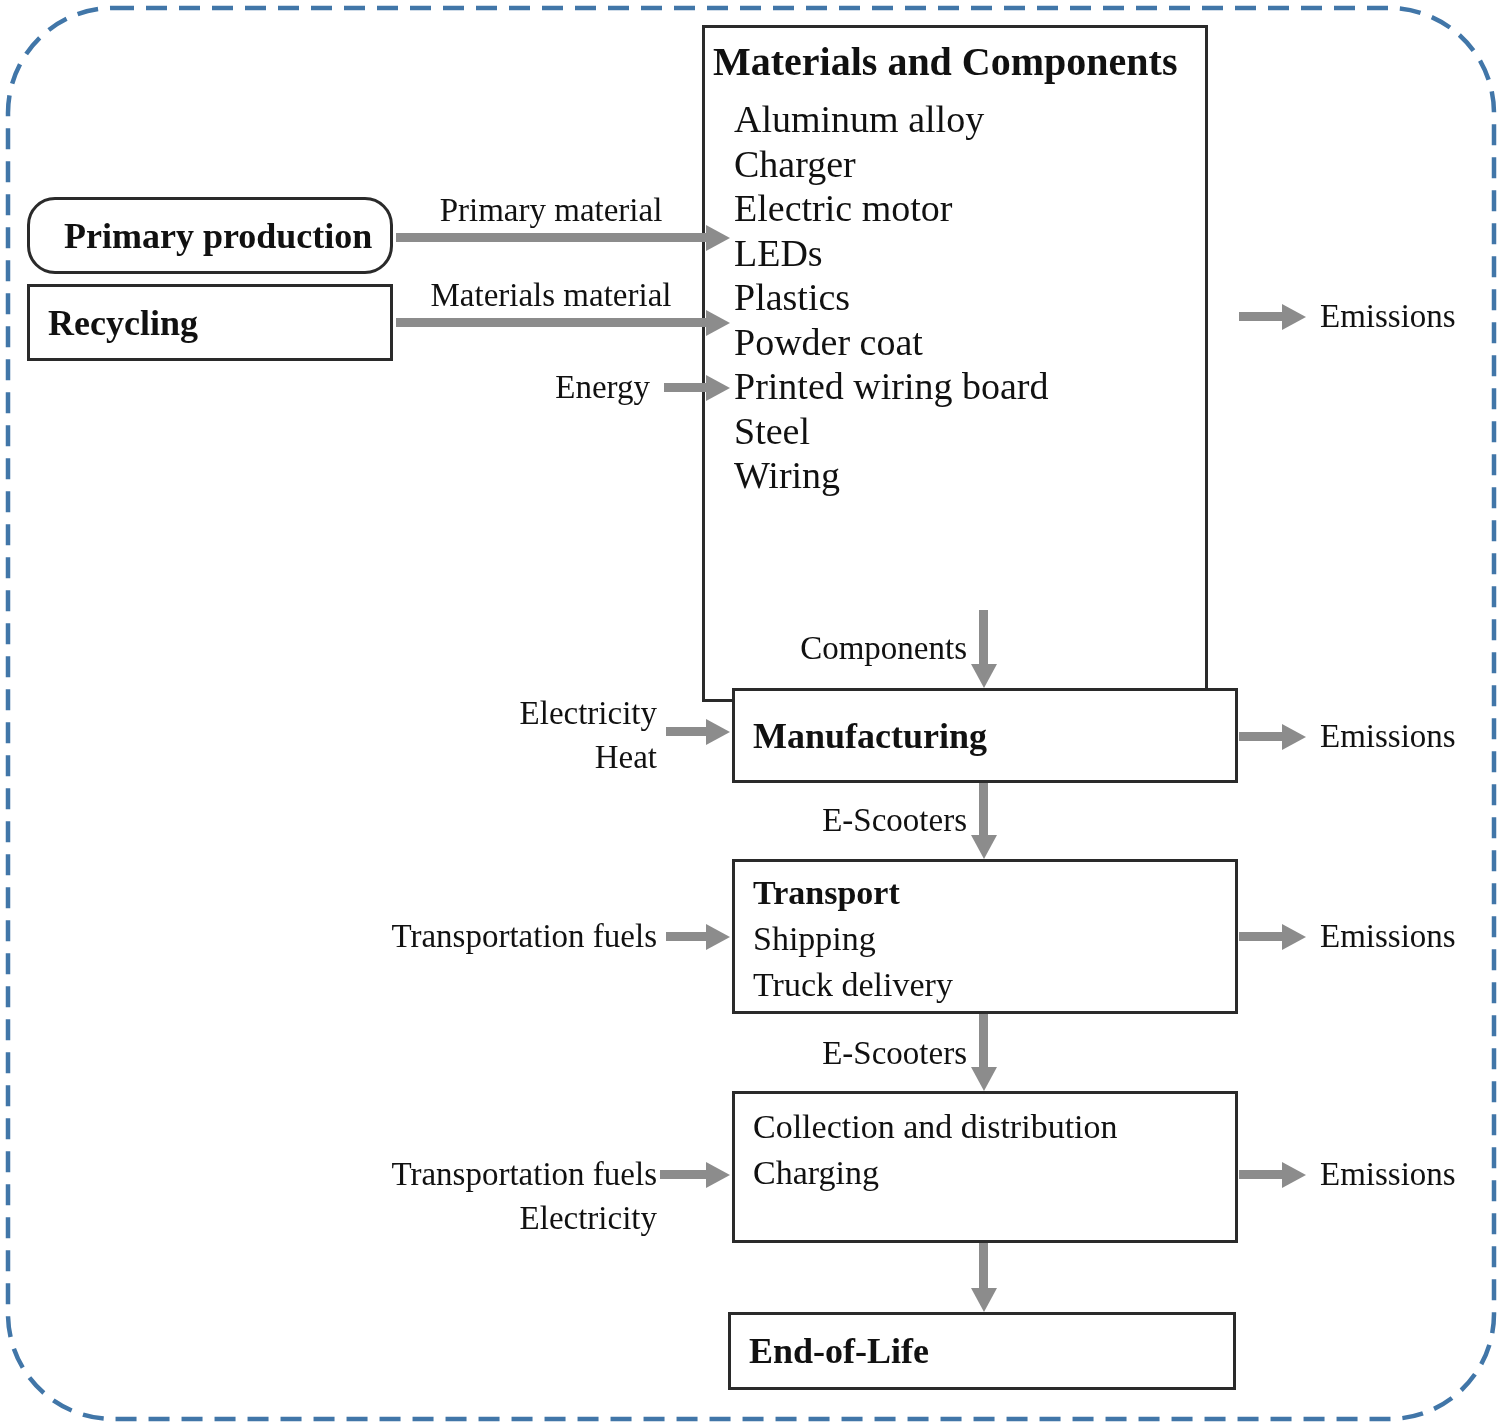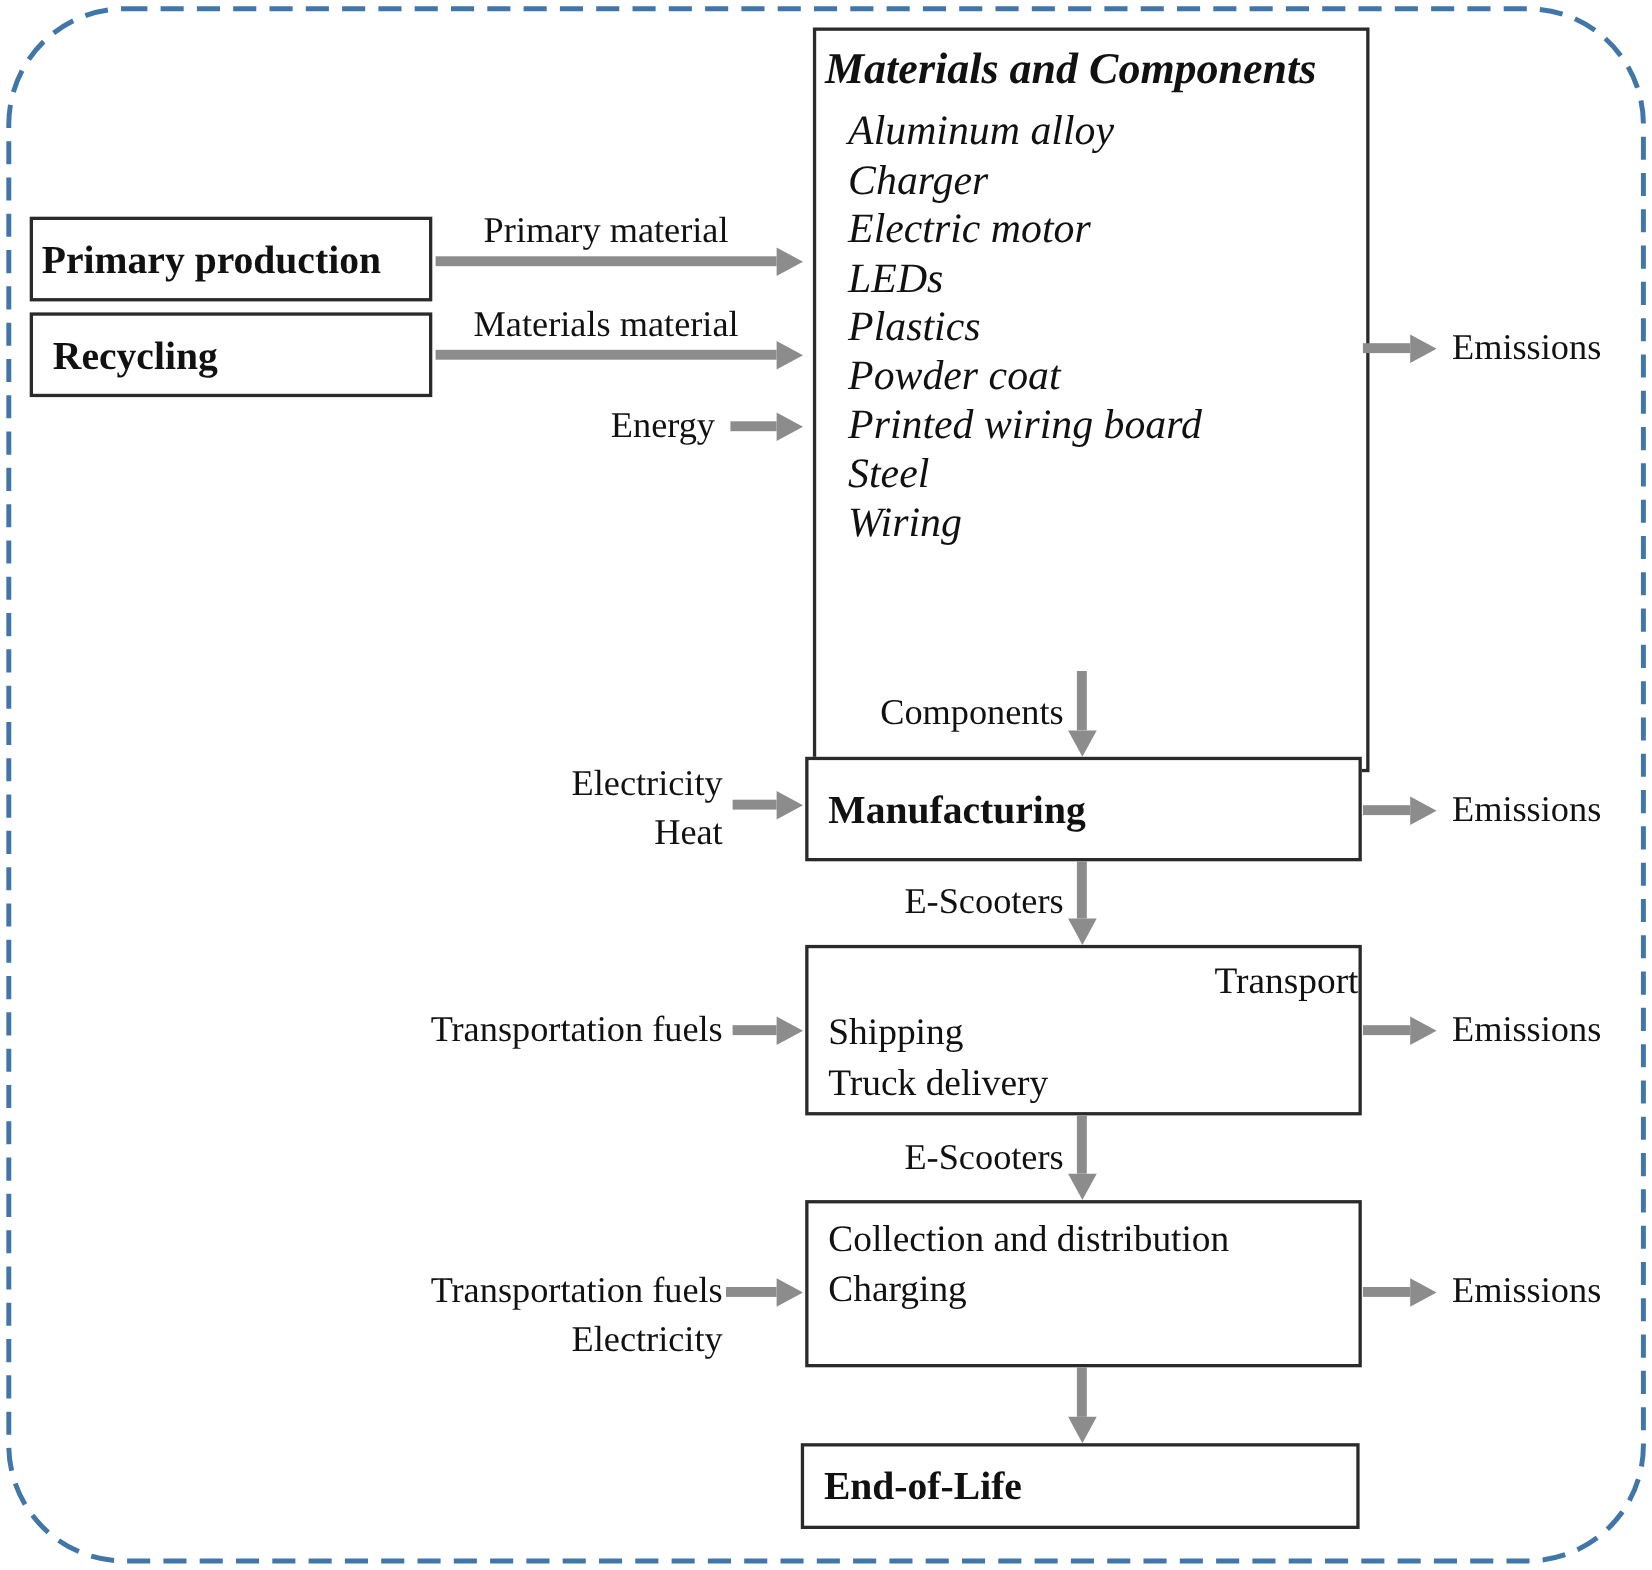--- a/index.html
+++ b/index.html
@@ -10,21 +10,21 @@
   .outer-border-svg{position:absolute;left:0;top:0;width:1502px;height:1427px;}
   .box{
     position:absolute;background:#fff;border:3px solid var(--box-border,#2a2a2a);
     box-sizing:border-box;
   }
   .flex-center{display:flex;align-items:center;}
   .box-header{font-weight:bold;font-size:36px;}
   .mat-title{font-weight:bold;font-size:40px;margin:10px 0 12px 8px;}
   .mat-list{margin-left:29px;font-size:38px;line-height:44.5px;}
   .stage-lines{font-size:34px;line-height:46px;}
-  .stage-lines .first{font-weight:normal;text-align:right;}
+  .stage-lines .first{font-weight:bold;}
   .harrow{position:absolute;height:9px;background:var(--arrow,#8c8c8c);}
   .harrow::after{
     content:"";position:absolute;left:100%;top:50%;transform:translateY(-50%);
     border-left:24px solid var(--arrow,#8c8c8c);
     border-top:13px solid transparent;border-bottom:13px solid transparent;
   }
   .varrow{position:absolute;width:9px;background:var(--arrow,#8c8c8c);}
   .varrow::after{
     content:"";position:absolute;top:100%;left:50%;transform:translateX(-50%);
     border-top:24px solid var(--arrow,#8c8c8c);
@@ -36,36 +36,36 @@
 </style>
 </head>
 <body>
 
 <div class="canvas" style="color: rgb(17, 17, 17);">
 
   <svg class="outer-border-svg" viewBox="0 0 1502 1427" xmlns="http://www.w3.org/2000/svg">
     <rect x="8" y="8" width="1486" height="1411" rx="105" ry="105" fill="none" stroke="#4176a8" stroke-width="4.5" stroke-dasharray="21 12"></rect>
   </svg>
 
-  <div class="box" style="left:739px;top:25px;width:506px;height:677px;font-style:italic;">
+  <div class="box" style="left:702px;top:25px;width:506px;height:677px;">
     <div class="mat-title">Materials and Components</div>
     <div class="mat-list">
       <div>Aluminum alloy</div>
       <div>Charger</div>
       <div>Electric motor</div>
       <div>LEDs</div>
       <div>Plastics</div>
       <div>Powder coat</div>
       <div>Printed wiring board</div>
       <div>Steel</div>
       <div>Wiring</div>
     </div>
   </div>
 
-  <div class="box flex-center box-header" style="left:27px;top:197px;width:366px;height:77px;padding-left:8px;">
+  <div class="box flex-center box-header" style="left:27px;top:197px;width:366px;height:77px;padding-left:34px;border-radius:28px;">
     <span>Primary production</span>
   </div>
 
   <div class="box flex-center box-header" style="left:27px;top:284px;width:366px;height:77px;padding-left:18px;">
     <span>Recycling</span>
   </div>
 
   <div class="box flex-center box-header" style="left:732px;top:688px;width:506px;height:95px;padding-left:18px;">
     <span>Manufacturing</span>
   </div>

